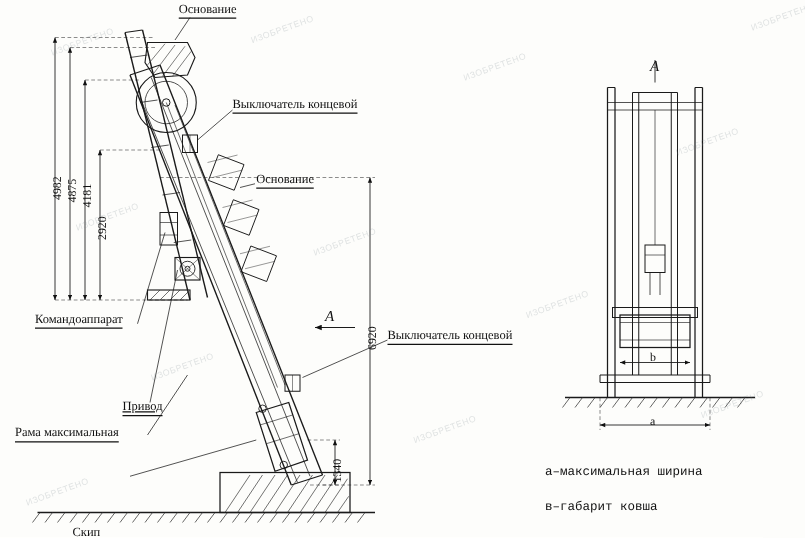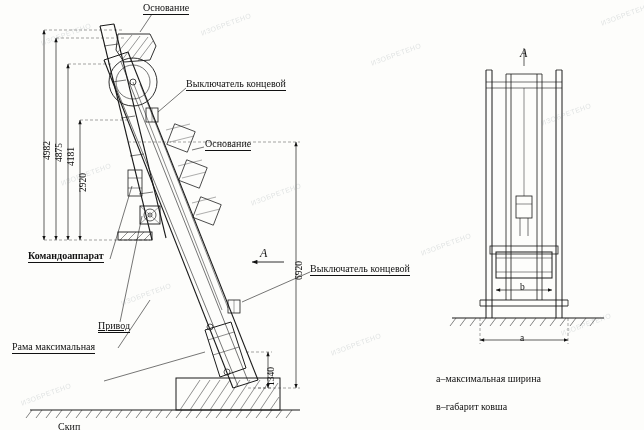--- a/index.html
+++ b/index.html
@@ -42,21 +42,21 @@
     color: #111;
     white-space: nowrap;
     transform-origin: left top;
   }
   .vert {
     transform: rotate(-90deg);
     transform-origin: left top;
   }
   .note {
     position: absolute;
-    font-family: Liberation Serif, serif;
+    font-family: Liberation Mono, monospace;
     font-size: 10px;
     color: #111;
     white-space: nowrap;
     line-height: 13px;
   }
   .secletter {
     position: absolute;
     font-family: "Liberation Serif", serif;
     font-size: 12px;
     font-style: italic;
@@ -305,21 +305,21 @@
       <line x1="480" y1="318" x2="480" y2="344" stroke-width="0.4" stroke-dasharray="3 2"></line>
       <line x1="568" y1="318" x2="568" y2="344" stroke-width="0.4" stroke-dasharray="3 2"></line>
 
       <line x1="524" y1="48" x2="524" y2="66" stroke-width="0.7"></line>
     </g>
   </svg>
 
   <div class="lbl under" style="left:143px; top:2px;">Основание</div>
   <div class="lbl under" style="left:186px; top:78px;">Выключатель концевой</div>
   <div class="lbl under" style="left:205px; top:138px;">Основание</div>
-  <div class="lbl under" style="left:28px; top:250px;font-weight:bold;">Командоаппарат</div>
+  <div class="lbl under" style="left:28px; top:250px;">Командоаппарат</div>
   <div class="lbl under" style="left:98px; top:320px;text-decoration:underline;">Привод</div>
   <div class="lbl under" style="left:12px; top:341px;">Рама максимальная</div>
   <div class="lbl under" style="left:58px; top:373px;margin-top:48px;">Скип</div>
   <div class="lbl under" style="left:310px; top:263px;">Выключатель концевой</div>
 
   <svg style="position:absolute;left:0;top:0;width:644px;height:430px;">
     <g stroke="#1a1a1a" stroke-width="0.6" fill="none">
       <line x1="152" y1="14" x2="140" y2="32"></line>
       <line x1="110" y1="259" x2="132" y2="186"></line>
       <line x1="120" y1="322" x2="142" y2="216"></line>

